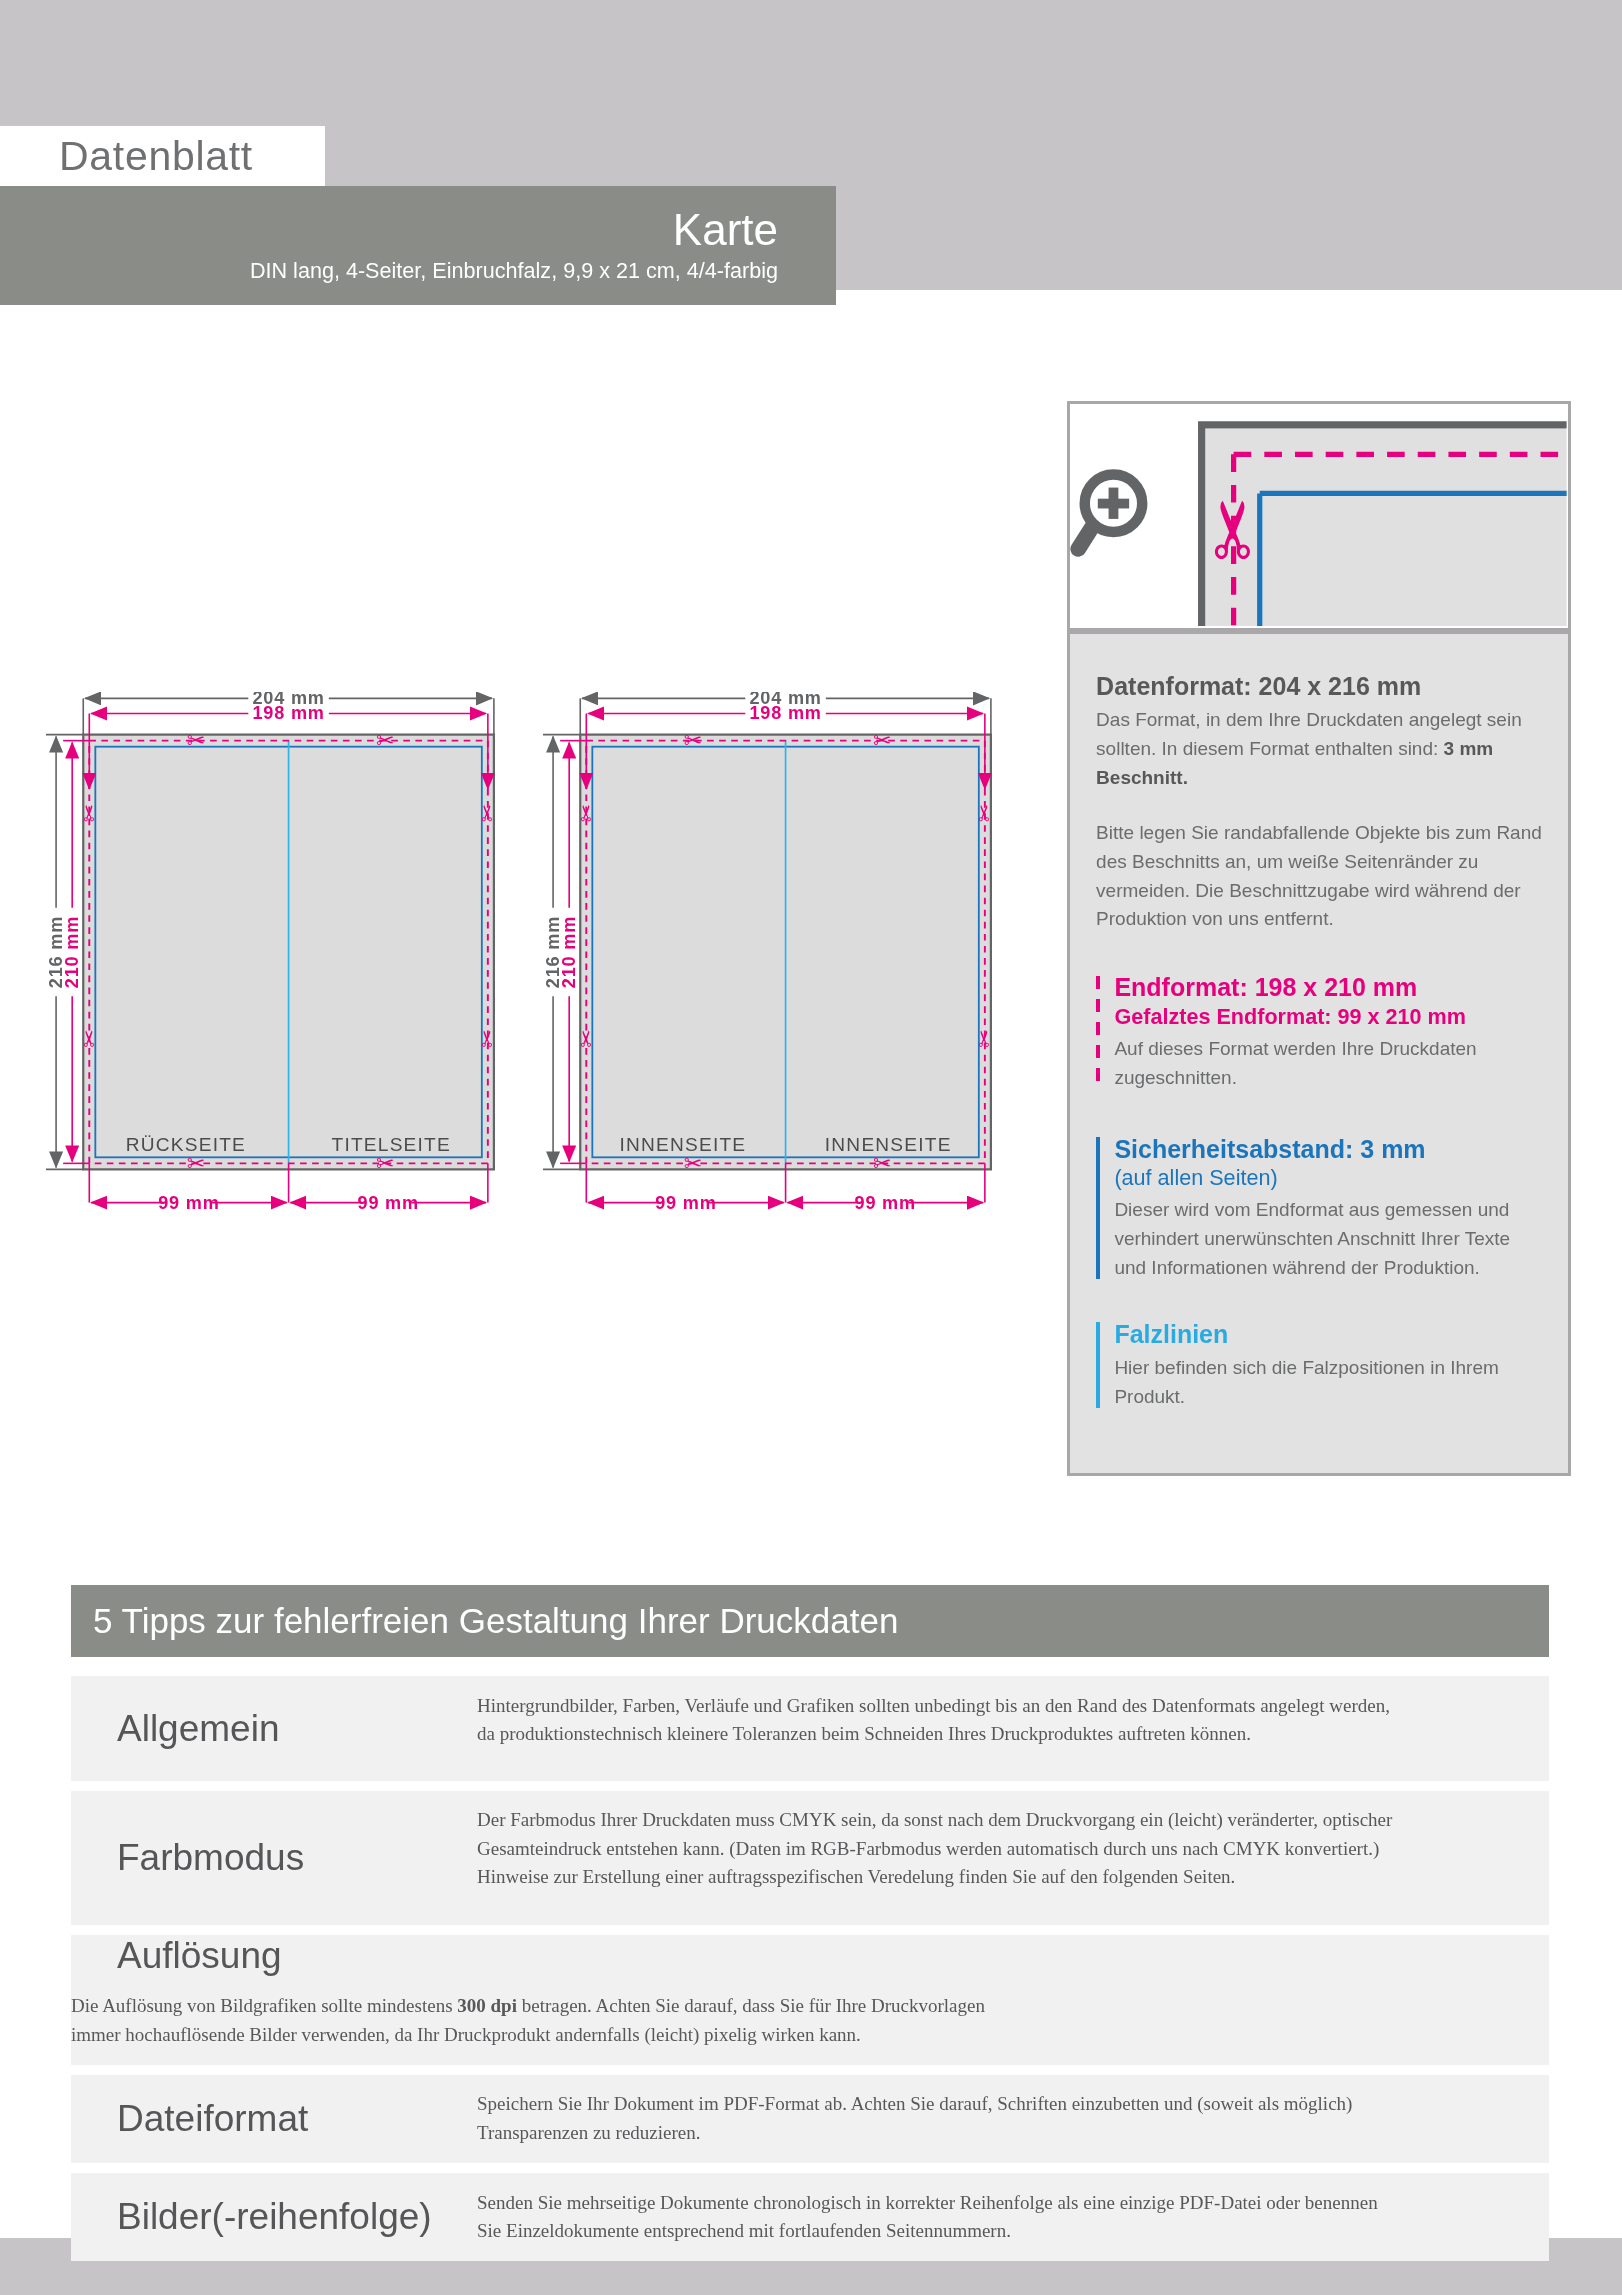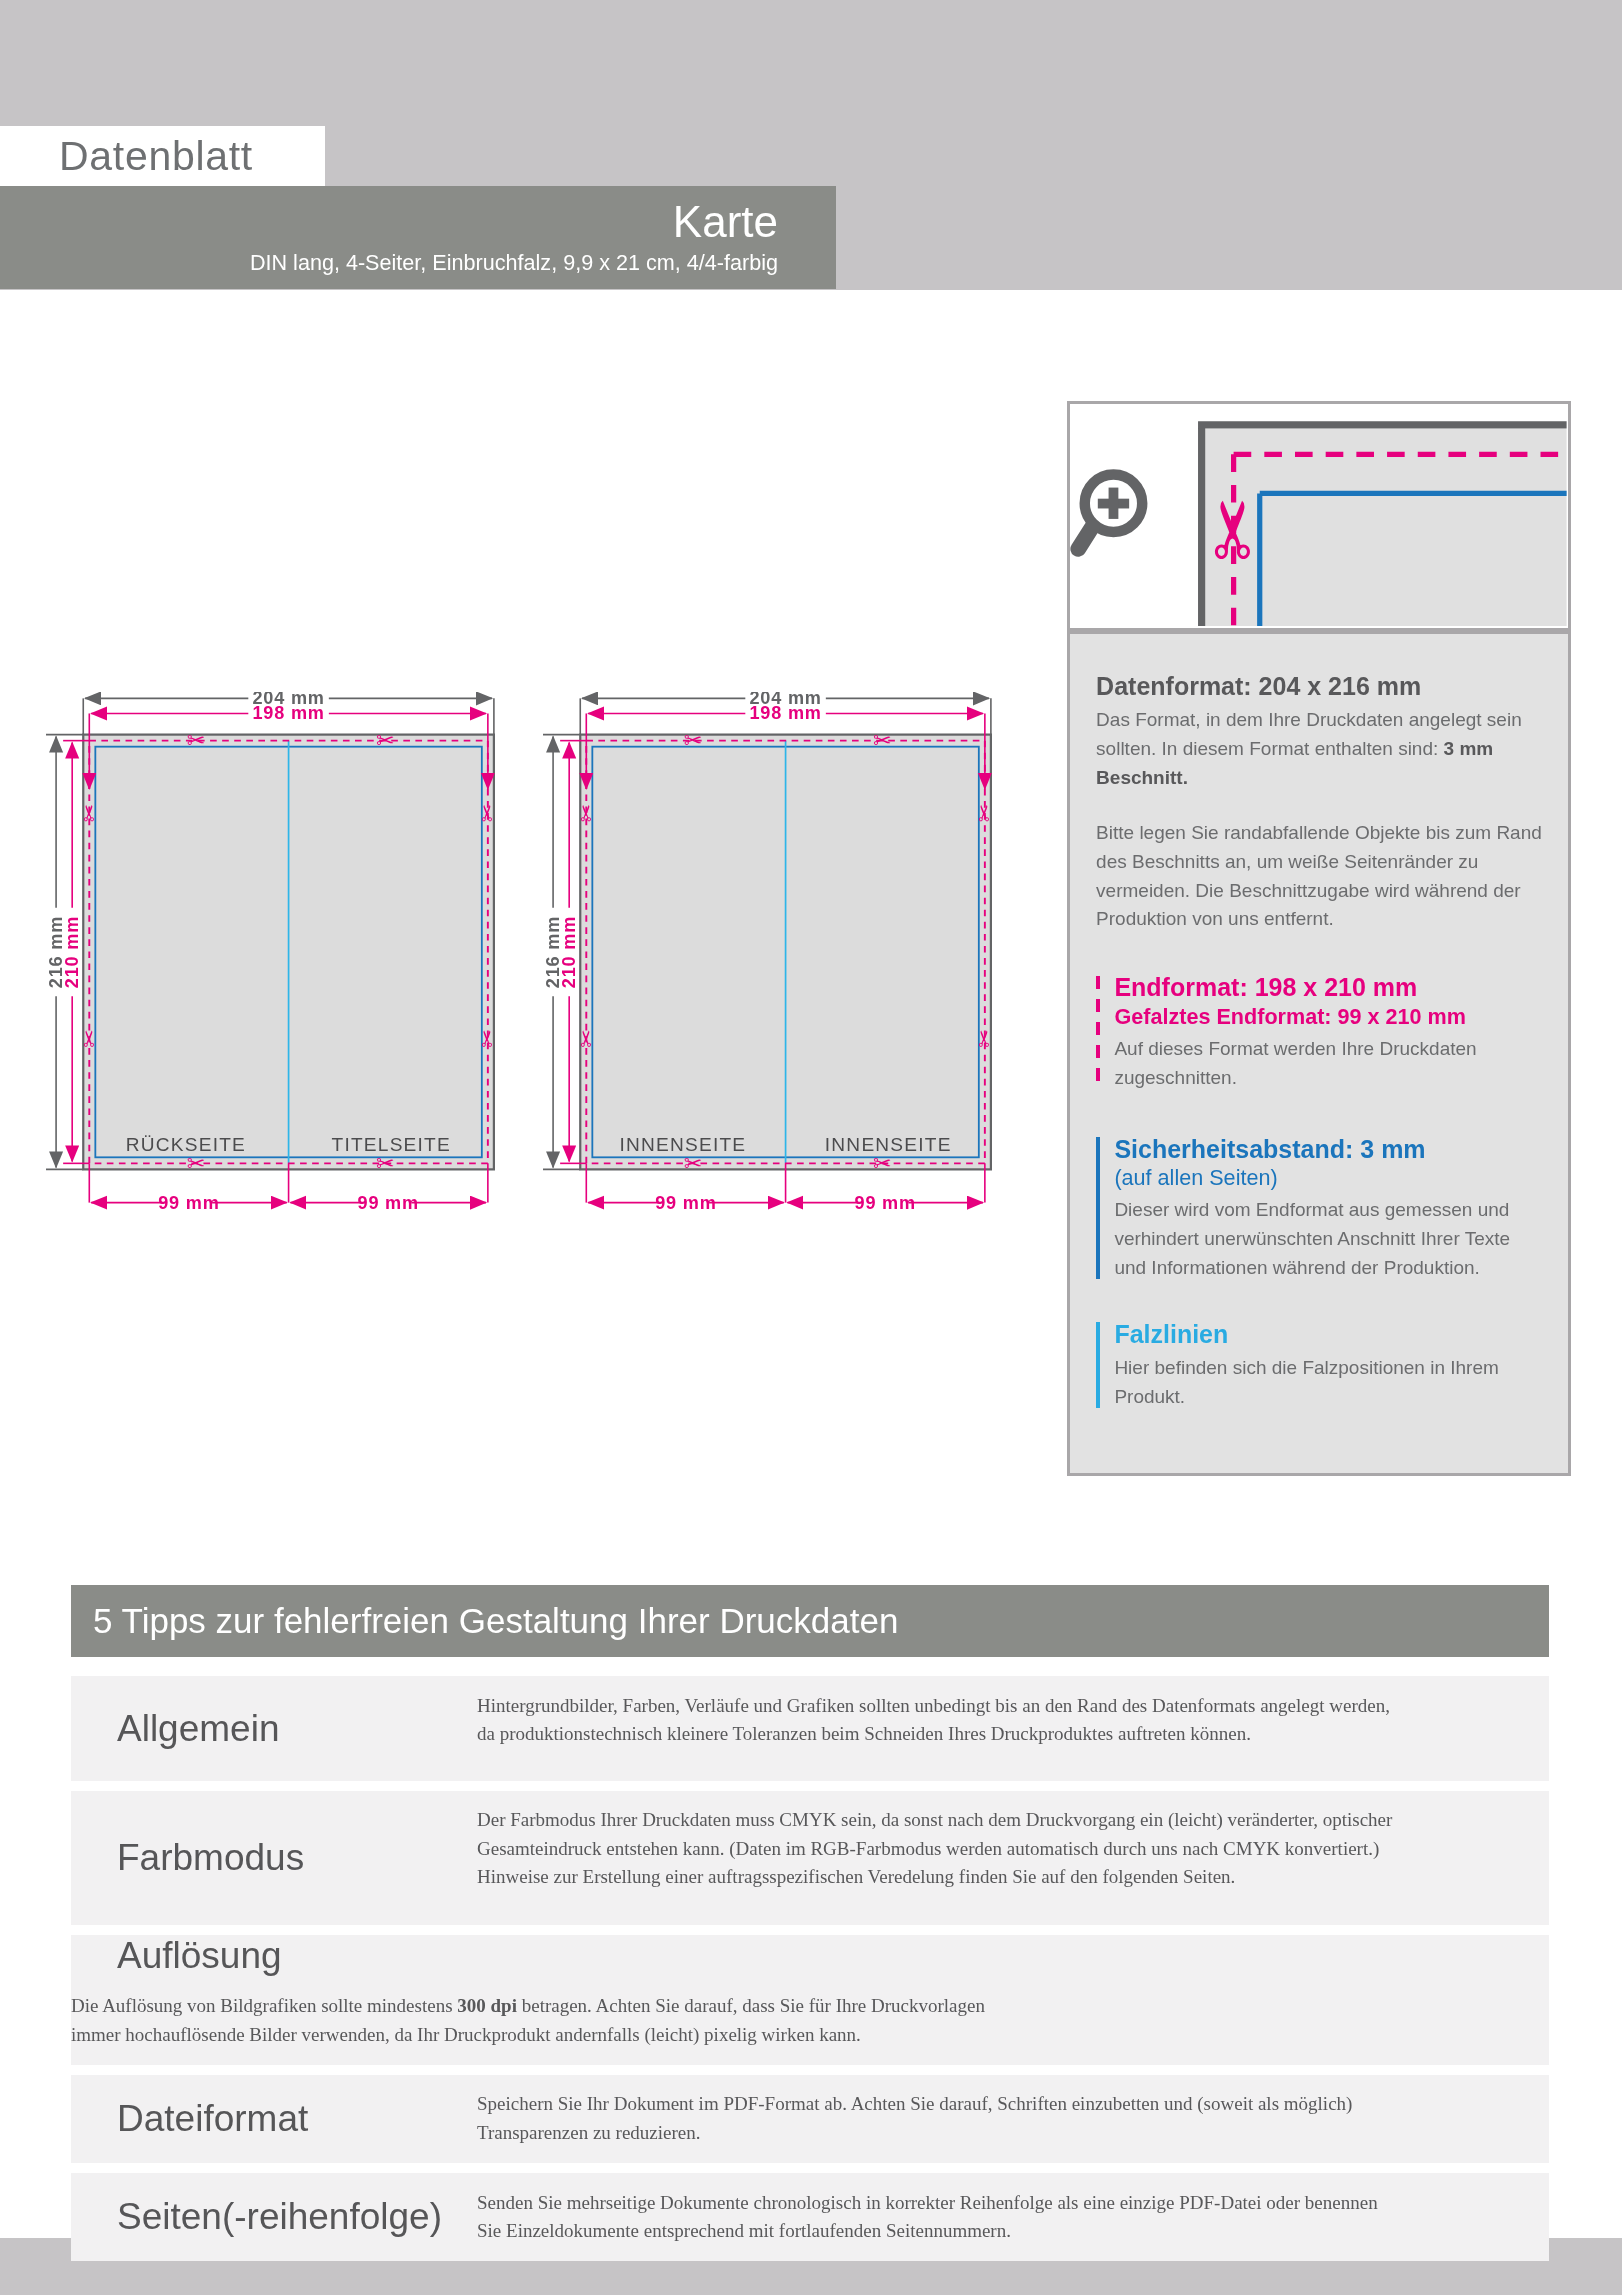--- a/index.html
+++ b/index.html
@@ -9,21 +9,21 @@
   }
   html,body{margin:0;padding:0;}
   body{font-family:"Liberation Sans", sans-serif;}
   .page{position:relative;width:1623px;height:2295px;background:var(--page-gray);overflow:hidden;}
   .main-white{position:absolute;left:0;top:290px;width:1623px;height:1948px;background:#ffffff;}
 
   .eyebrow-box{position:absolute;left:0;top:126px;width:325px;height:60px;background:#ffffff;
     display:flex;align-items:center;padding-left:59px;box-sizing:border-box;}
   .eyebrow-box span{font-size:41px;font-weight:300;color:#6e7072;letter-spacing:0.7px;}
 
-  .title-band{position:absolute;left:0;top:186px;width:836px;height:103px;background:var(--band-gray);
+  .title-band{position:absolute;left:0;top:186px;width:836px;height:119px;background:var(--band-gray);
     display:flex;flex-direction:column;align-items:flex-end;justify-content:center;
     padding-right:58px;box-sizing:border-box;color:#fff;padding-left:40px;}
   .title-band .t{font-size:44px;font-weight:400;line-height:1.05;}
   .title-band .s{font-size:21.6px;font-weight:300;margin-top:3.9px;}
 
   svg.diagram{position:absolute;top:692px;}
   svg .dimG{fill:var(--gray-line);font-size:9px;font-weight:bold;letter-spacing:.4px;text-anchor:middle;dominant-baseline:central;}
   svg .dimM{fill:var(--magenta);font-size:9px;font-weight:bold;letter-spacing:.4px;text-anchor:middle;dominant-baseline:central;}
   svg .pageLabel{fill:#4c4c4e;font-size:9.5px;letter-spacing:.6px;text-anchor:middle;}
   svg .sc{fill:var(--magenta);font-size:11px;text-anchor:middle;dominant-baseline:central;}
@@ -255,18 +255,18 @@
     </div>
     <div class="tip-row">
       <div class="tip-label">Auflösung</div>
       <div class="tip-text"><span>Die Auflösung von Bildgrafiken sollte mindestens </span><span class="b">300 dpi</span><span> betragen. Achten Sie darauf, dass Sie für Ihre Druckvorlagen immer hochauflösende Bilder verwenden, da Ihr Druckprodukt andernfalls (leicht) pixelig wirken kann.</span></div>
     </div>
     <div class="tip-row">
       <div class="tip-label">Dateiformat</div>
       <div class="tip-text"><span>Speichern Sie Ihr Dokument im PDF-Format ab. Achten Sie darauf, Schriften einzubetten und (soweit als möglich) Transparenzen zu reduzieren.</span><span class="b"></span><span></span></div>
     </div>
     <div class="tip-row">
-      <div class="tip-label">Seiten(-reihenfolge)</div>
+      <div class="tip-label">Bilder(-reihenfolge)</div>
       <div class="tip-text"><span>Senden Sie mehrseitige Dokumente chronologisch in korrekter Reihenfolge als eine einzige PDF-Datei oder benennen Sie Einzeldokumente entsprechend mit fortlaufenden Seitennummern.</span><span class="b"></span><span></span></div>
     </div>
   </div>
 </div>
 
 
 </body></html>

